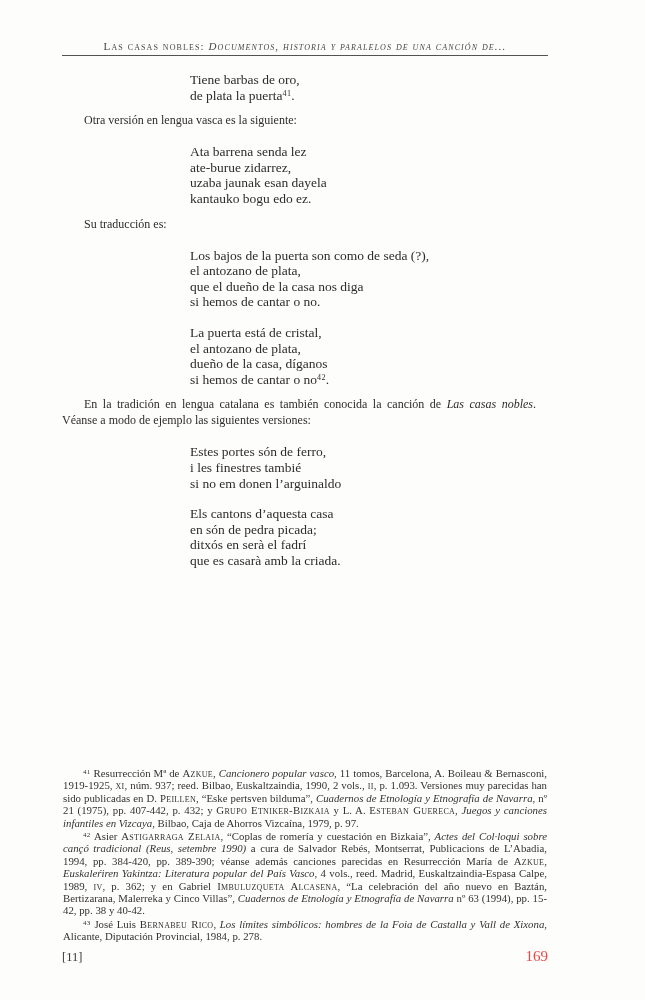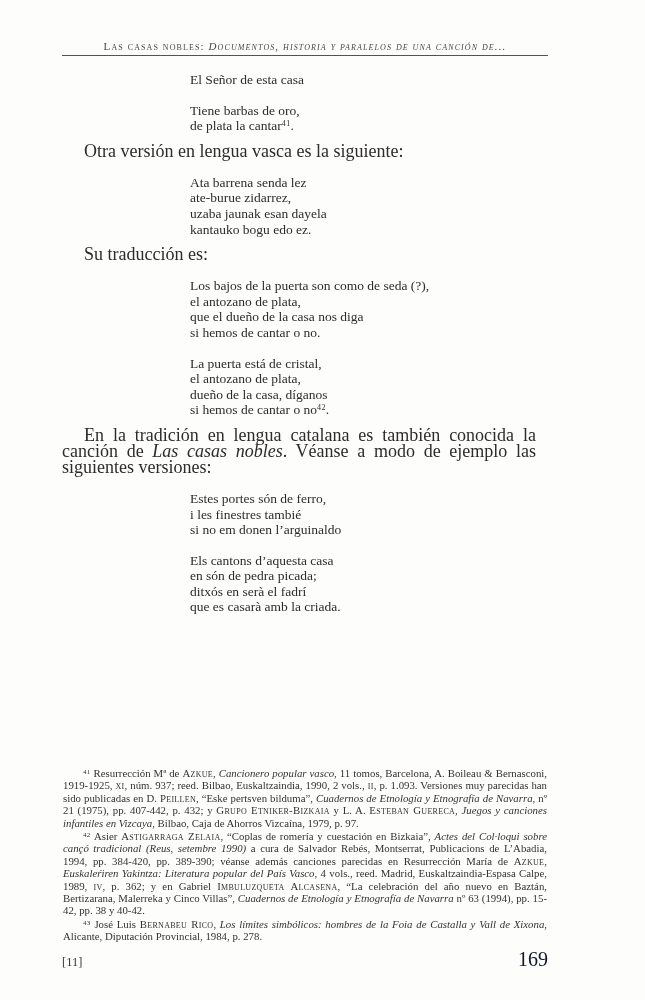--- a/index.html
+++ b/index.html
@@ -31,21 +31,21 @@
     margin:0 0 0 128px;
     font-size:13.5px;
     line-height:15.6px;
     margin-top:16px;
   }
   .stanza { margin-bottom:15px; }
   .stanza:last-child { margin-bottom:0; }
   .poem-line { white-space:nowrap; }
 
   .para {
-    font-size:18px;
+    font-size:12px;
     line-height:16px;
     text-indent:22px;
     text-align:justify;
     margin:9px 12px 0 0;
   }
   .para .it { font-style:italic; }
 
   .sup {
     font-size:8px;
     vertical-align:4px;
@@ -63,38 +63,37 @@
     color:#343230;
   }
   .footnote { margin:1px; text-indent:20px; }
   .footnotes .sup { font-size:7px; vertical-align:3px; }
 
   .footer {
     position:absolute; left:62px; top:948px; width:486px;
     display:flex; justify-content:space-between; align-items:baseline;
   }
   .folio-bracket { font-size:12.5px; color:#3a3836; }
-  .folio-number  { font-size:20px; color:#0f172a; }
+  .folio-number  { font-size:15px; color:#ef4444; }
 </style>
 </head>
 <body>
 
 <div class="page">
   <div class="content">
 
     <div class="running-head"><span>Las casas nobles: </span><span class="it">Documentos, historia y paralelos de una canción de...</span></div>
 
     <div class="flow" id="flow">
         <div class="poem">
           <div class="stanza">
-            <div class="poem-line"><span>El Señor de esta casa</span></div>
           </div>
           <div class="stanza">
             <div class="poem-line"><span>Tiene barbas de oro,</span></div>
-            <div class="poem-line"><span>de plata la cantar</span><span class="sup">41</span><span>.</span></div>
+            <div class="poem-line"><span>de plata la puerta</span><span class="sup">41</span><span>.</span></div>
           </div>
         </div>
         <p class="para"><span>Otra versión en lengua vasca es la siguiente:</span></p>
         <div class="poem">
           <div class="stanza">
             <div class="poem-line"><span>Ata barrena senda lez</span></div>
             <div class="poem-line"><span>ate-burue zidarrez,</span></div>
             <div class="poem-line"><span>uzaba jaunak esan dayela</span></div>
             <div class="poem-line"><span>kantauko bogu edo ez.</span></div>
           </div>

